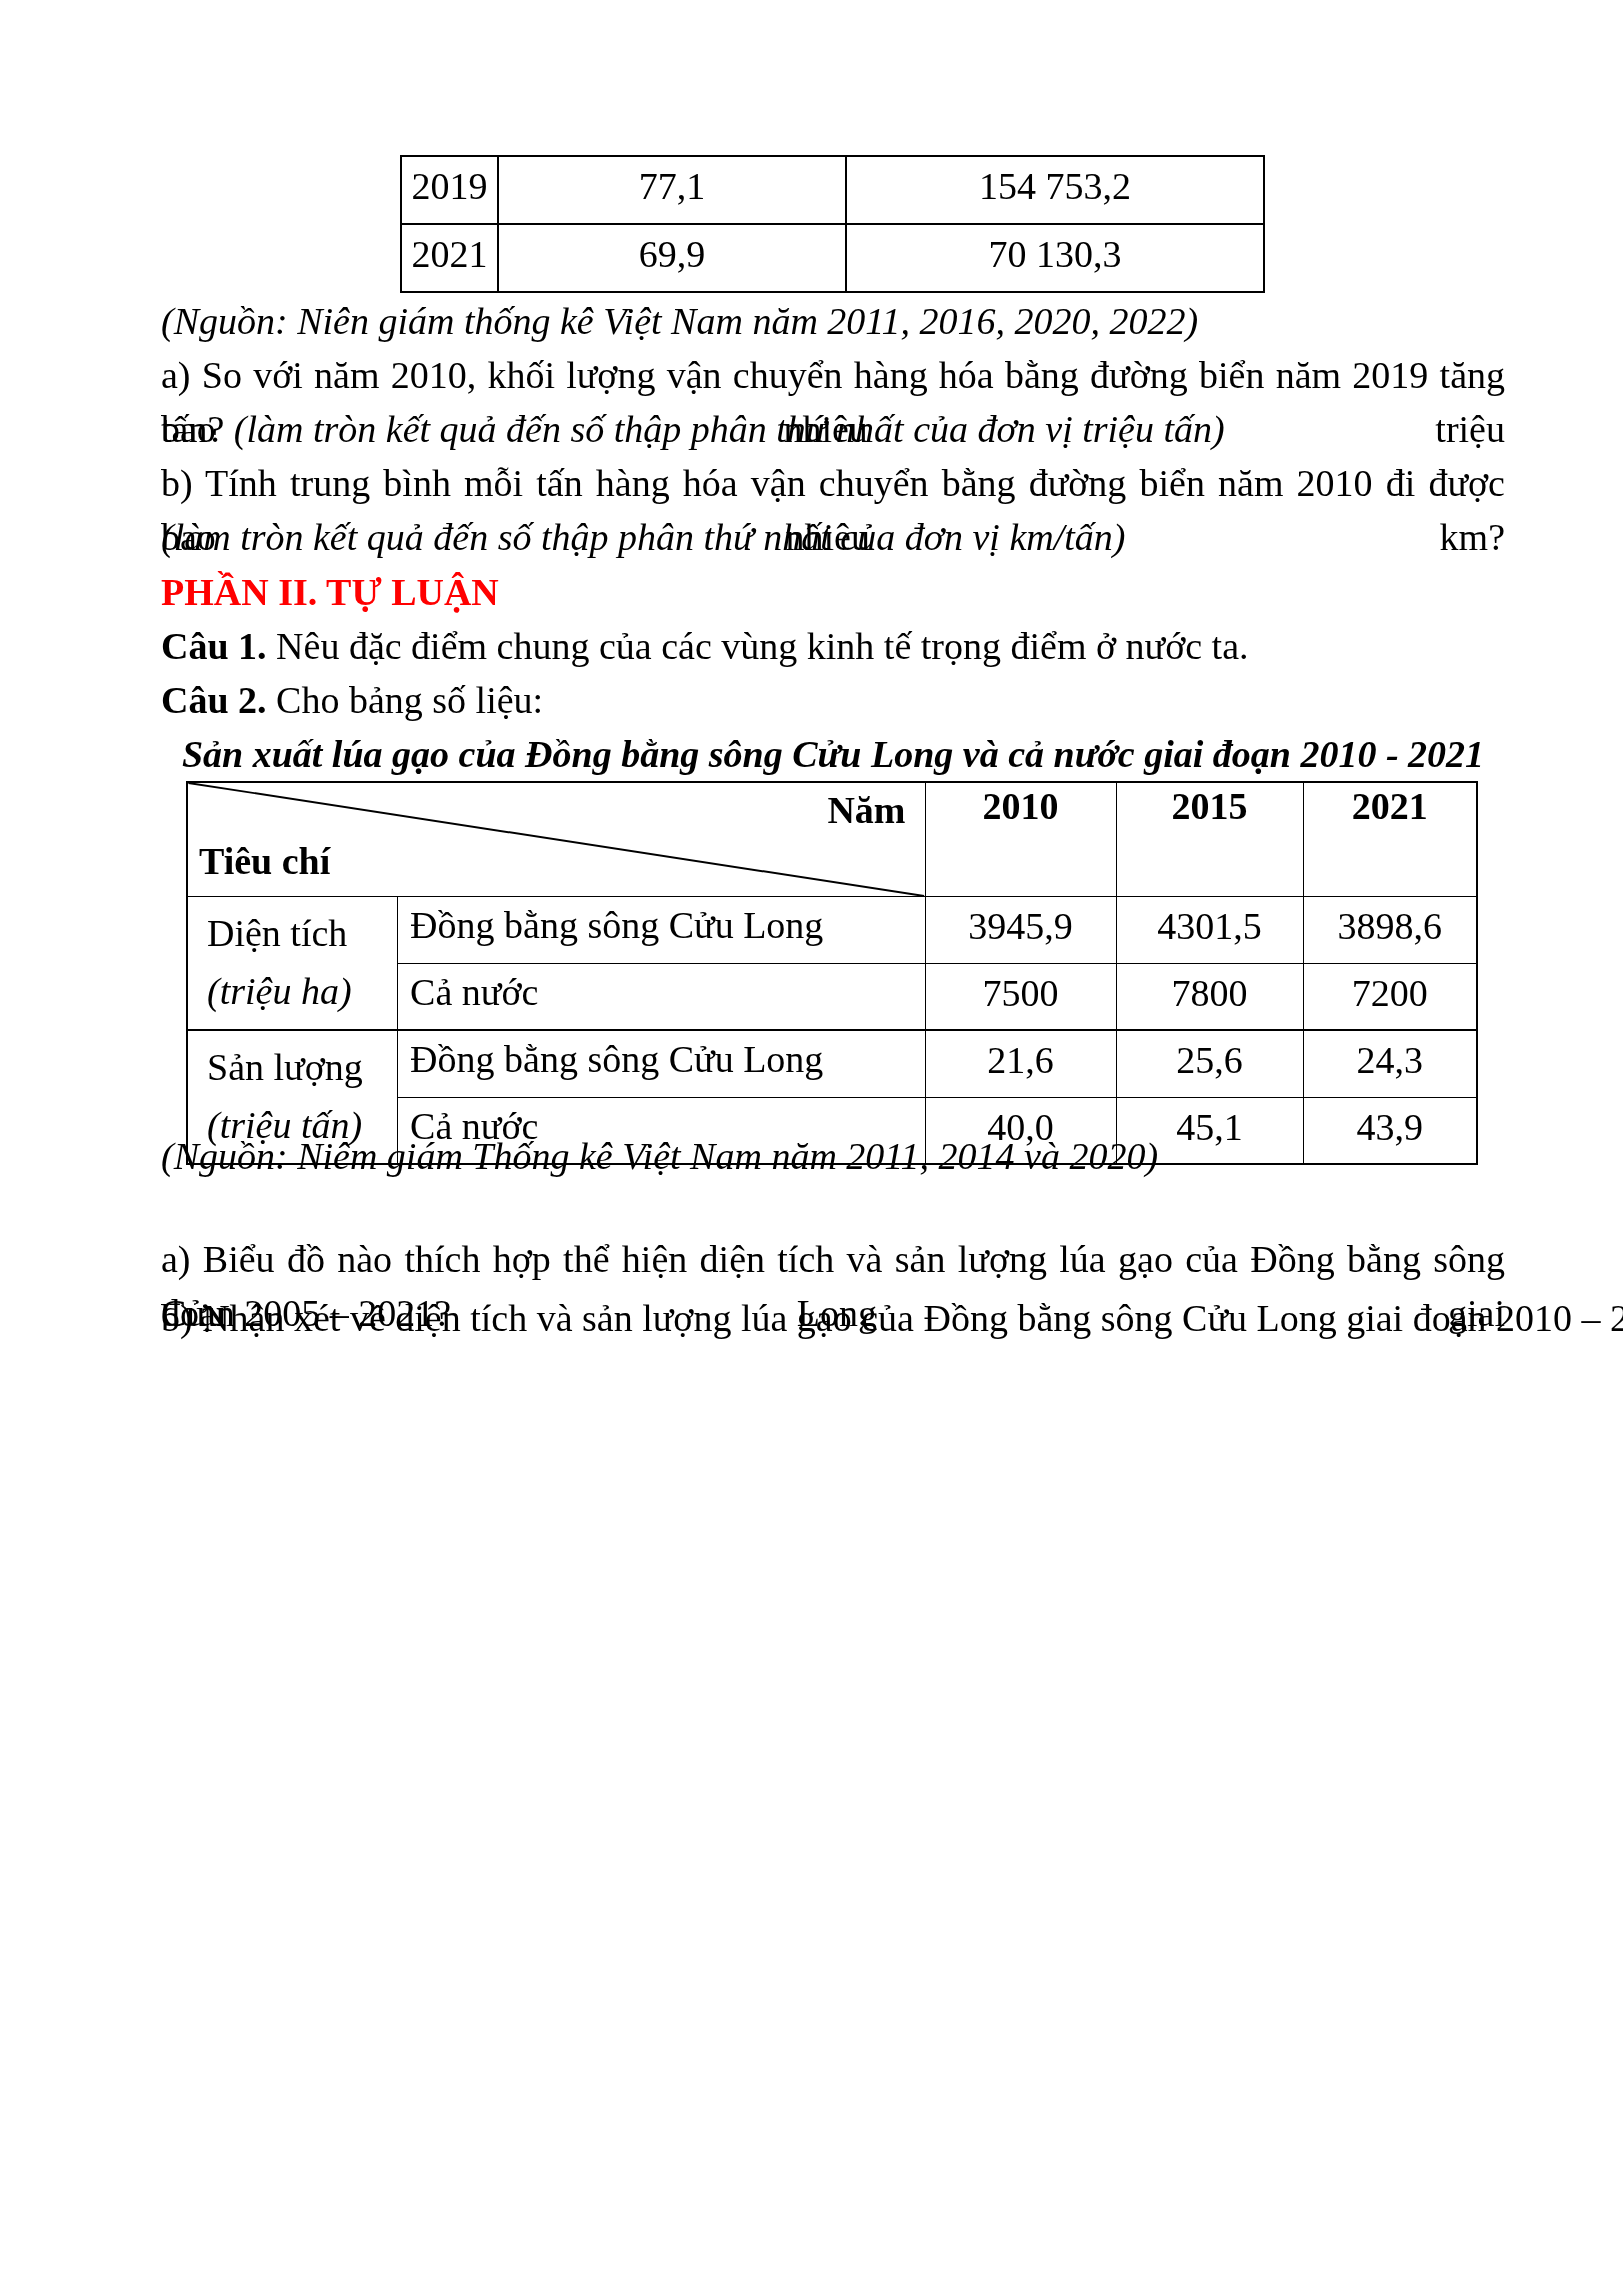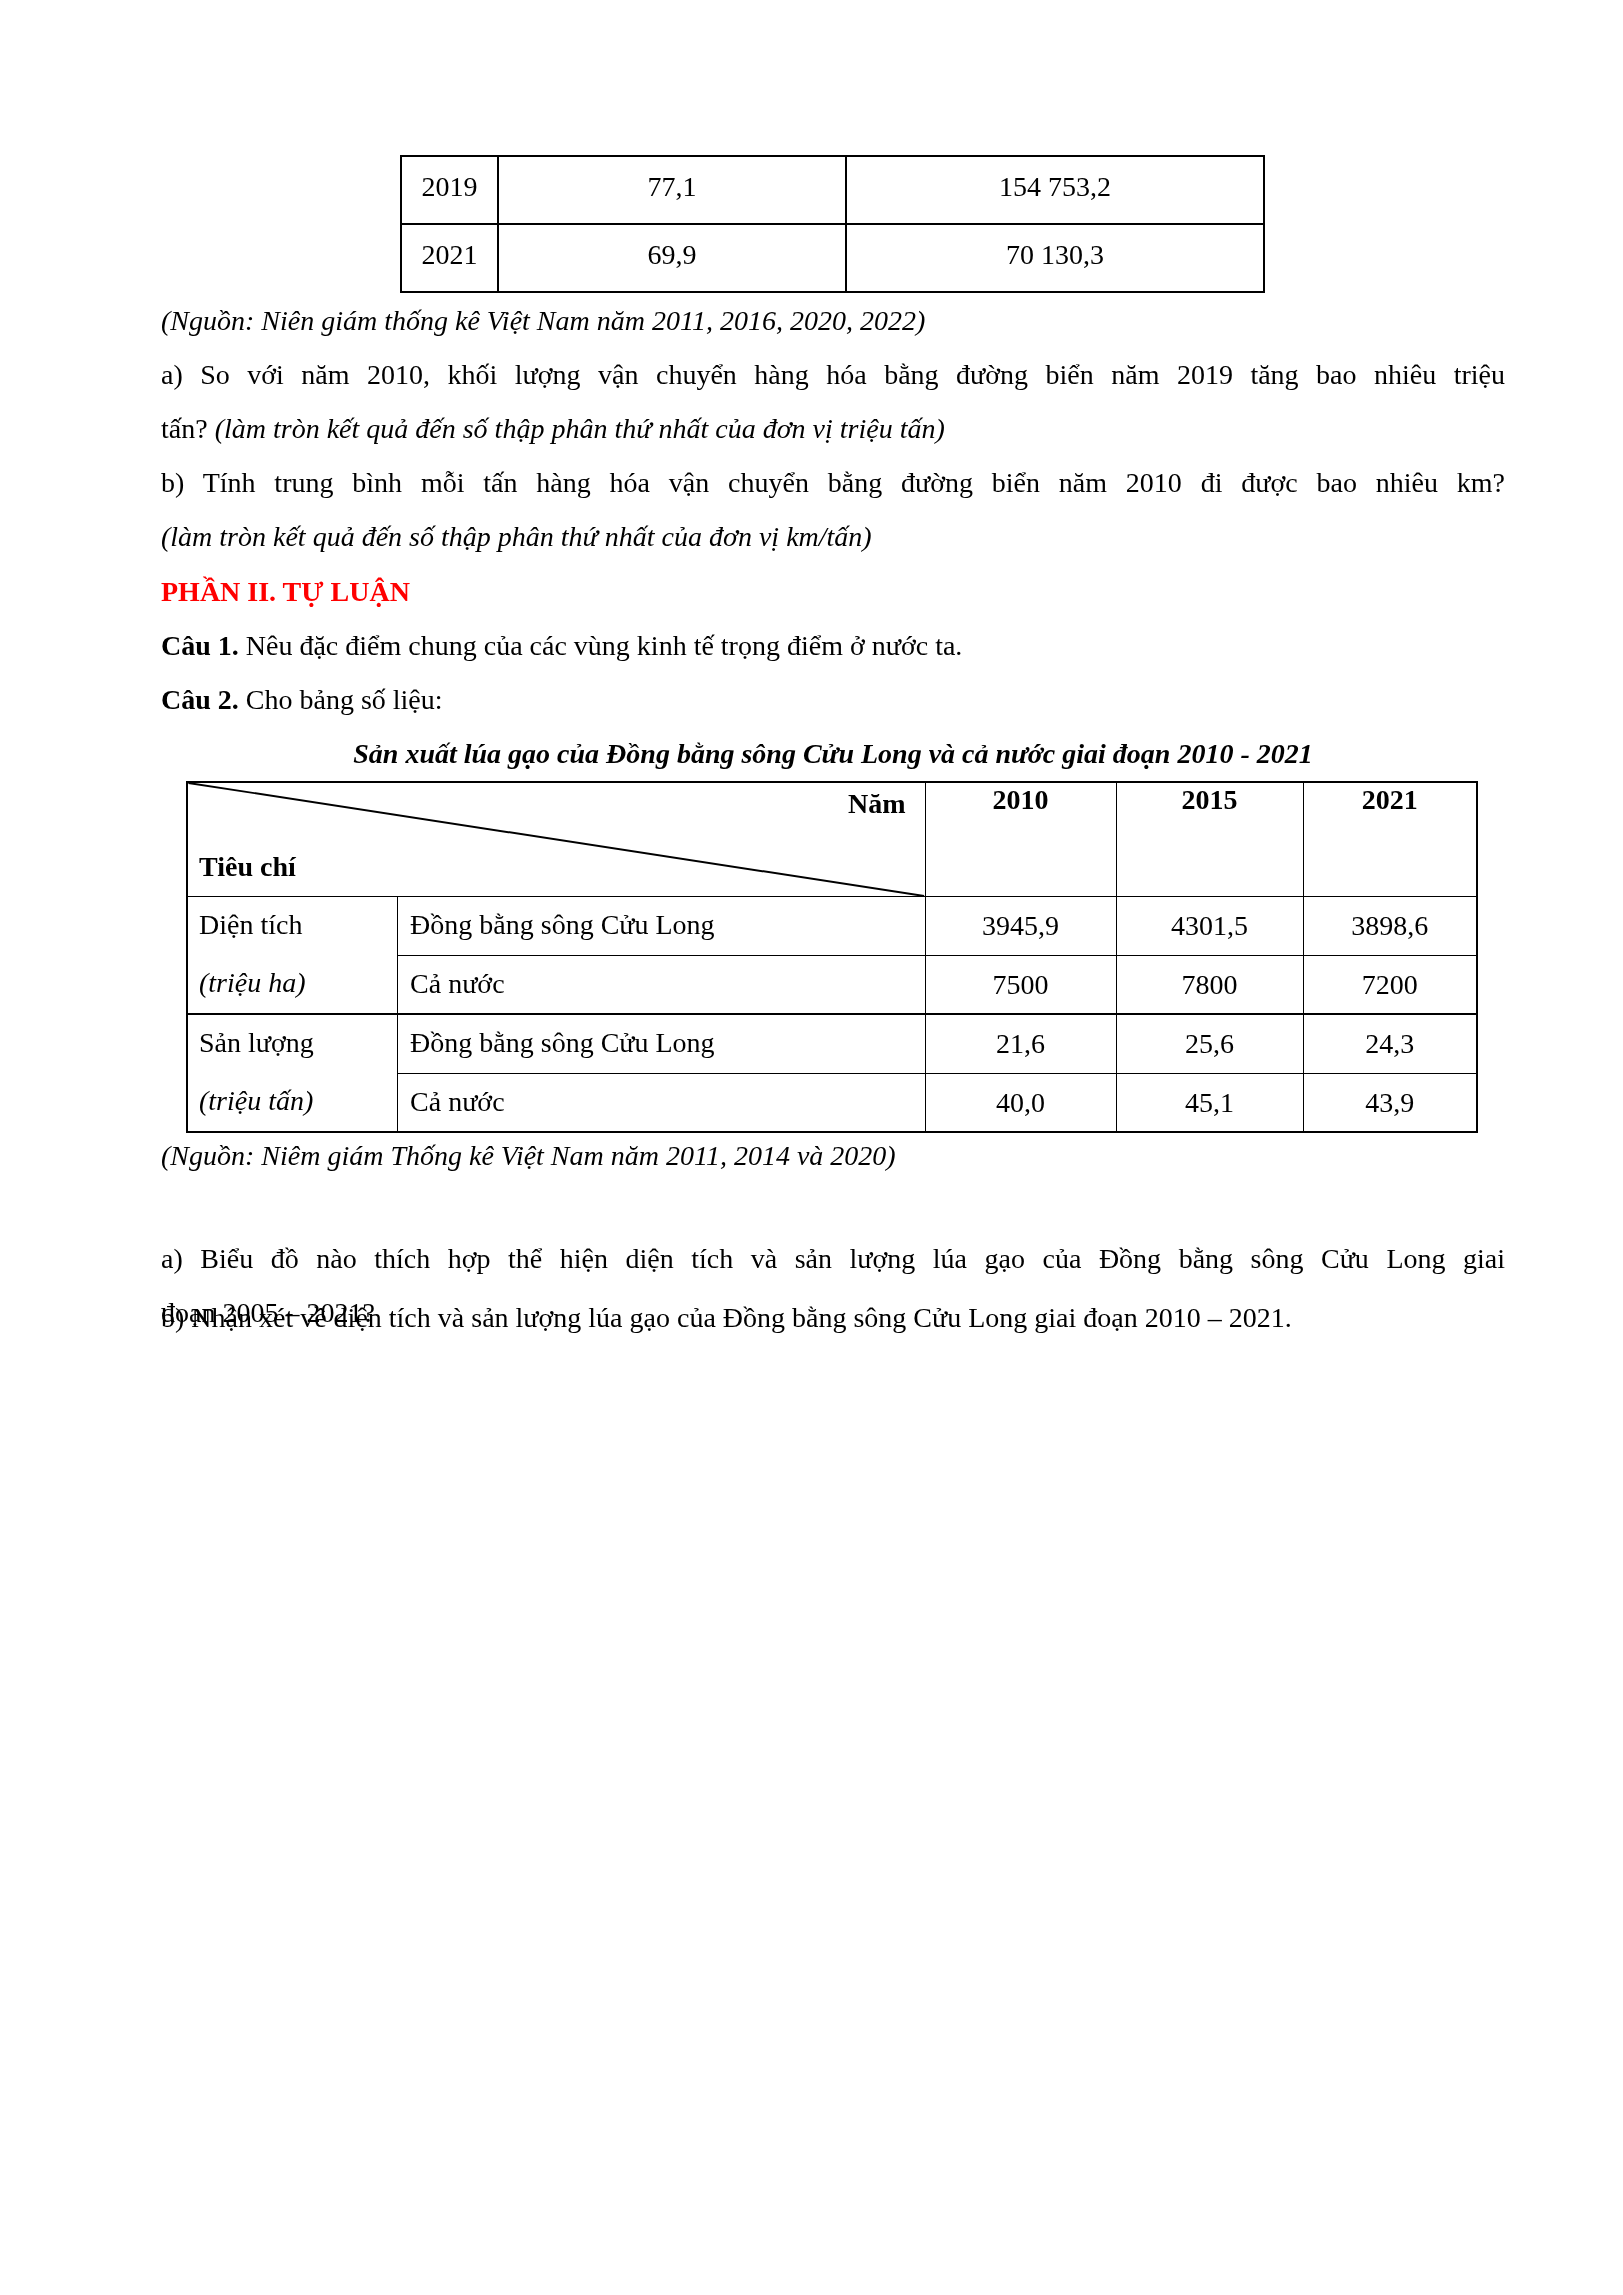--- a/index.html
+++ b/index.html
@@ -1,21 +1,21 @@
 <!DOCTYPE html>
 <html style="font-size:12.6px"><head>
 <meta charset="utf-8">
 <style>
   html,body{margin:0;padding:0;background:#888;}
   .page{
     position:relative;
     width:1623px;height:2295px;
     background:#ffffff;
     font-family:"Liberation Serif","DejaVu Serif",serif;
-    font-size:28px;
+    font-size:38px;
     color:#000;
     overflow:hidden;
   }
   .abs{position:absolute;}
   .textblock{left:161px;width:1344px;}
   .line{height:54px;line-height:54px;white-space:nowrap;}
   .wrapline{height:54px;line-height:54px;}
   .jfull{text-align:justify;text-align-last:justify;white-space:normal;}
   .italic{font-style:italic;}
   .bold{font-weight:bold;}
@@ -51,21 +51,21 @@
   td.corner{height:113px;padding:0;border-bottom:2.4px solid #000;}
   .corner-box{position:relative;width:100%;height:113px;}
   .corner-box svg{position:absolute;left:0;top:0;width:100%;height:100%;display:block;}
   .corner-top{position:absolute;top:4.7px;right:19px;font-weight:bold;}
   .corner-bottom{position:absolute;bottom:12.6px;left:11px;font-weight:bold;}
   td.yearhead{
     text-align:center;vertical-align:middle;font-weight:bold;
     border-bottom:2.4px solid #000;
   }
   tr.datarow{height:58px;}
-  td.crit{padding:0;}
+  td.crit{padding:8px;}
   .crit-line{height:58px;box-sizing:border-box;padding:6.3px 0 0 11px;line-height:44px;white-space:nowrap;}
   td.region{padding:6.3px 0 0 12.6px;line-height:44px;white-space:nowrap;margin-top:12px;}
   td.val{text-align:center;padding-top:7px;line-height:44px;}
   tr.groupstart td{border-top:2.4px solid #000;}
 </style>
 </head>
 <body>
 
 <div class="page">
 

